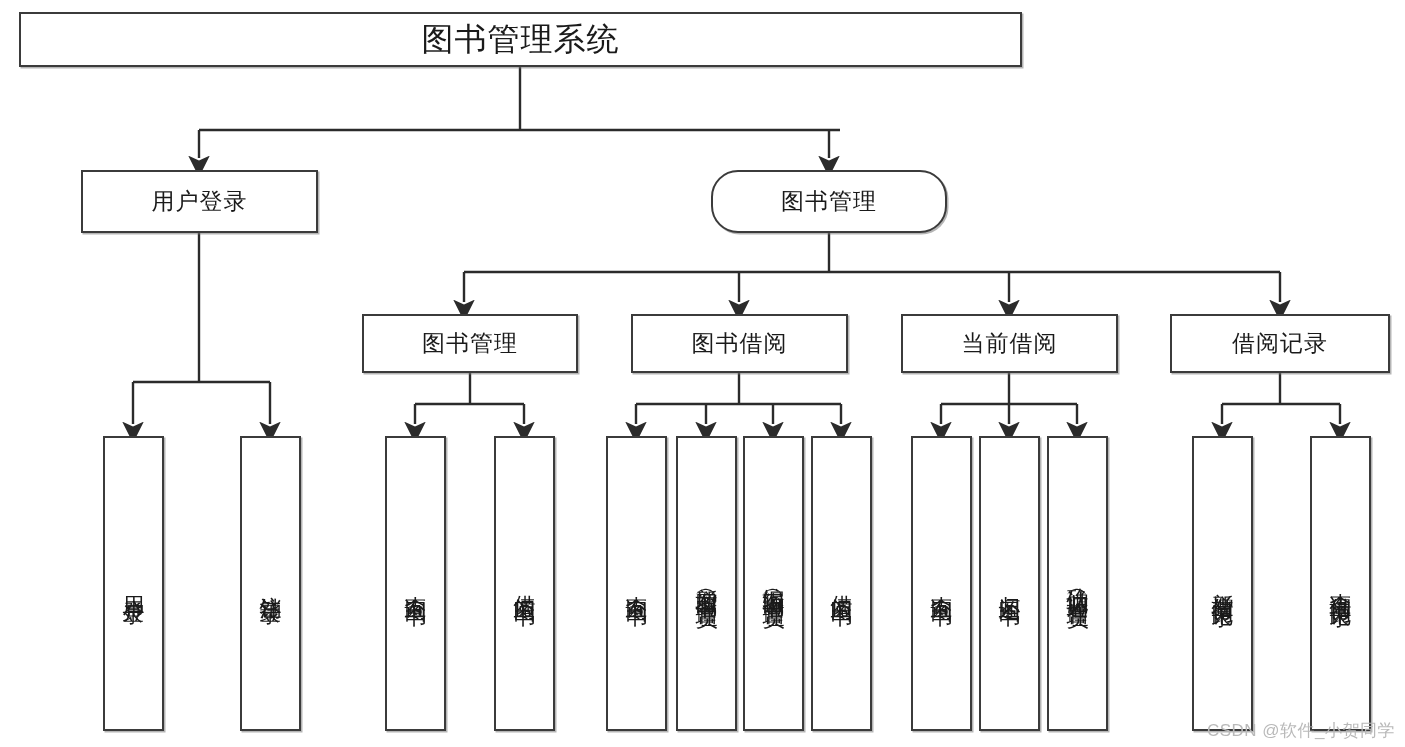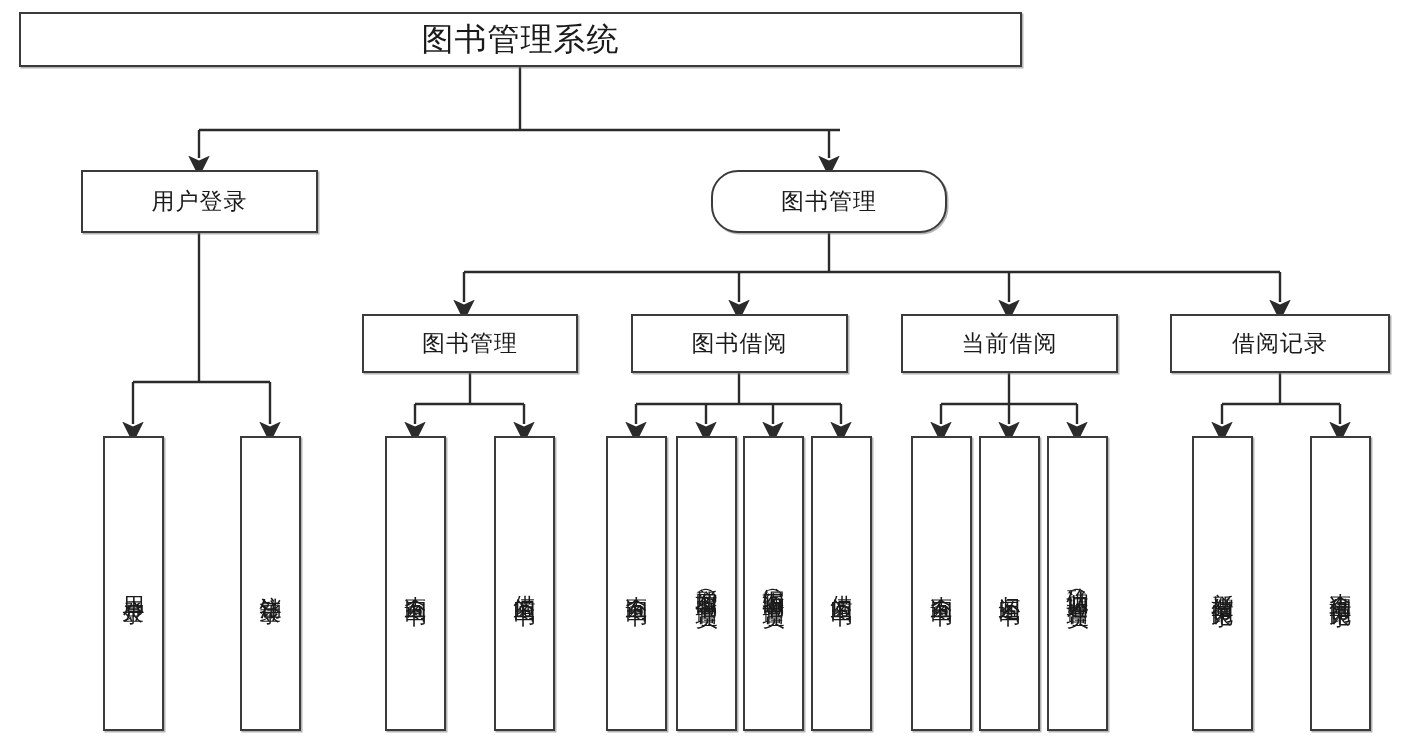--- a/index.html
+++ b/index.html
@@ -179,13 +179,14 @@
     <span class="vlabel">确认归还（管理员）</span>
   </div>
 
   <div class="node v" style="left:1192px;top:436px;width:61px;height:295px;">
     <span class="vlabel">新增借阅记录</span>
   </div>
   <div class="node v" style="left:1310px;top:436px;width:61px;height:295px;">
     <span class="vlabel">查询借阅记录</span>
   </div>
 
+  <div class="watermark">CSDN @软件_小贺同学</div>
 </div>
 
 </body></html>

